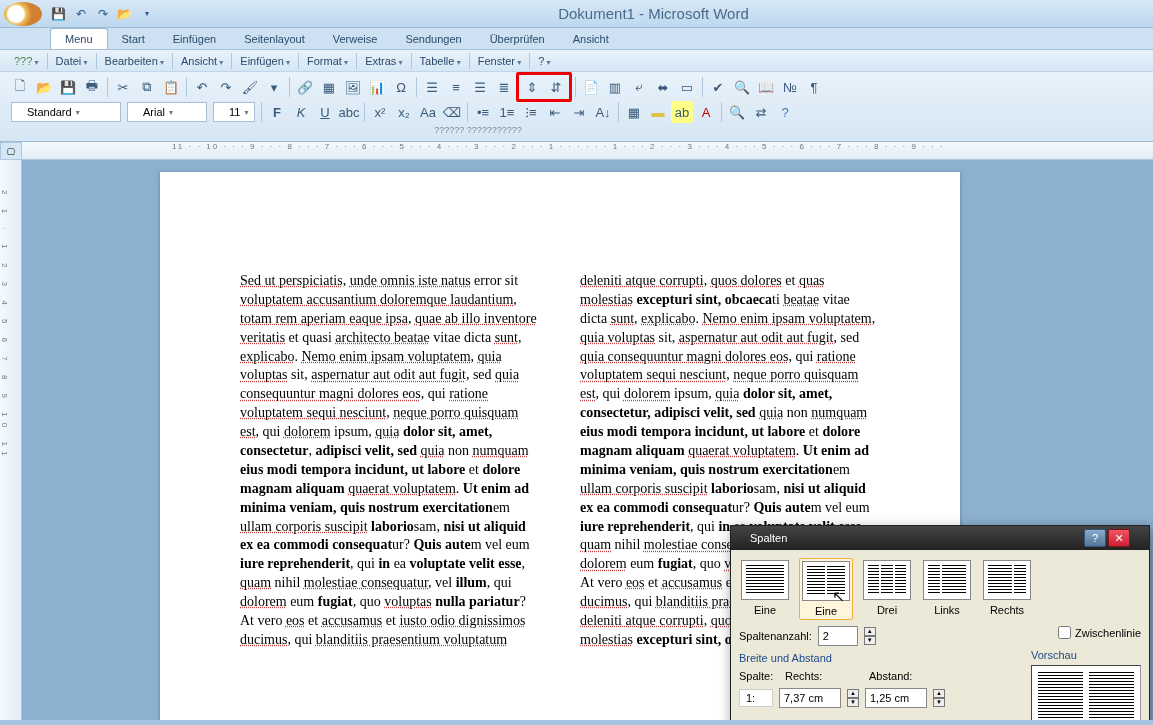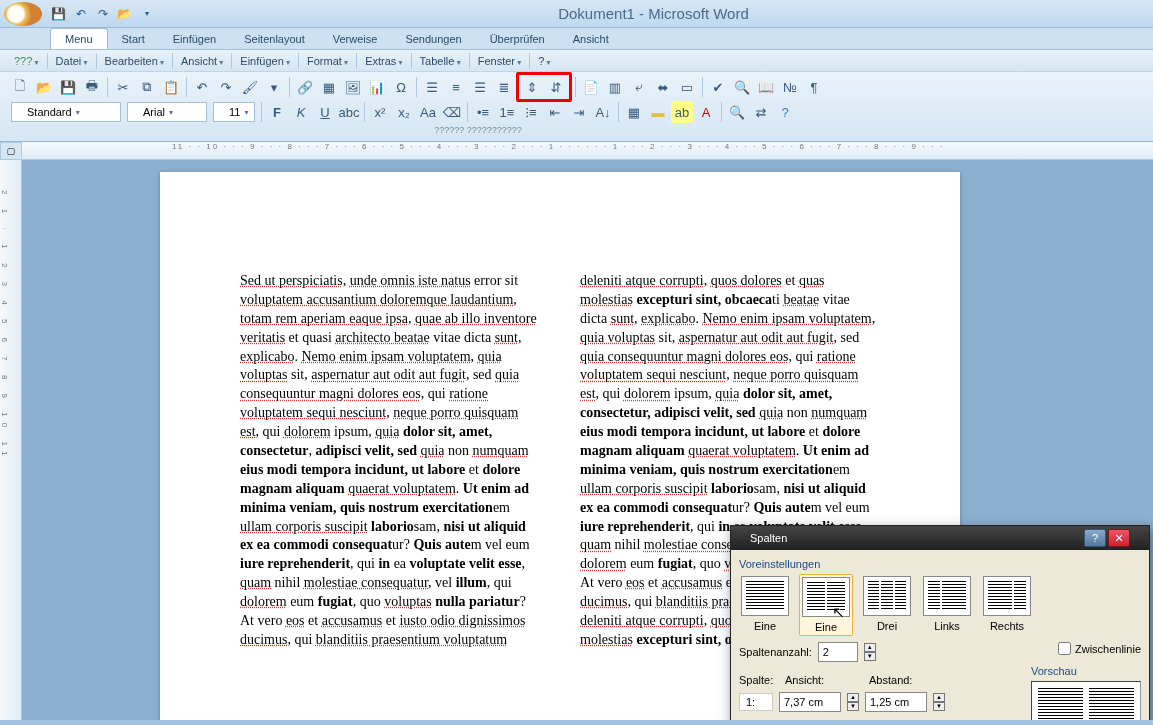--- a/index.html
+++ b/index.html
@@ -218,21 +218,20 @@
     <div class="dlg-title">
       <span>Spalten</span>
       <div class="dlg-title-btns">
         <div class="dlg-tbtn help">?</div>
         <div class="dlg-tbtn">✕</div>
       </div>
     </div>
     <div class="dlg-body">
       <div style="display:flex;gap:10px">
         <div style="flex:1">
-          <div class="fieldset-label">Voreinstellungen</div>
           <div class="presets" style="position:relative">
             <div class="preset">
               <div class="preset-icon">
                   <div class="col"></div>
                 </div>
               <span>Eine</span>
             </div>
             <div class="preset selected red-box" style="position:relative">
               <div class="preset-icon">
                   <div class="col"></div>
@@ -270,23 +269,24 @@
             <div class="spin">
                 <span>▲</span>
                 <span>▼</span>
               </div>
           </div>
         </div>
       </div>
 
       <div style="display:flex;gap:12px">
         <div style="flex:1">
+          <div class="fieldset-label">Breite und Abstand</div>
           <div class="dlg-row" style="gap:12px">
             <span style="width:34px">Spalte:</span>
-            <span style="width:72px">Ansicht:</span>
+            <span style="width:72px">Rechts:</span>
             <span>Abstand:</span>
           </div>
           <div class="dlg-row">
             <span style="width:34px;border:1px solid #ccc;background:#fff;padding:2px 6px">1:</span>
             <input class="dlg-input" value="7,37 cm" style="">
             <div class="spin">
                 <span>▲</span>
                 <span>▼</span>
               </div>
             <input class="dlg-input" value="1,25 cm" style="">

